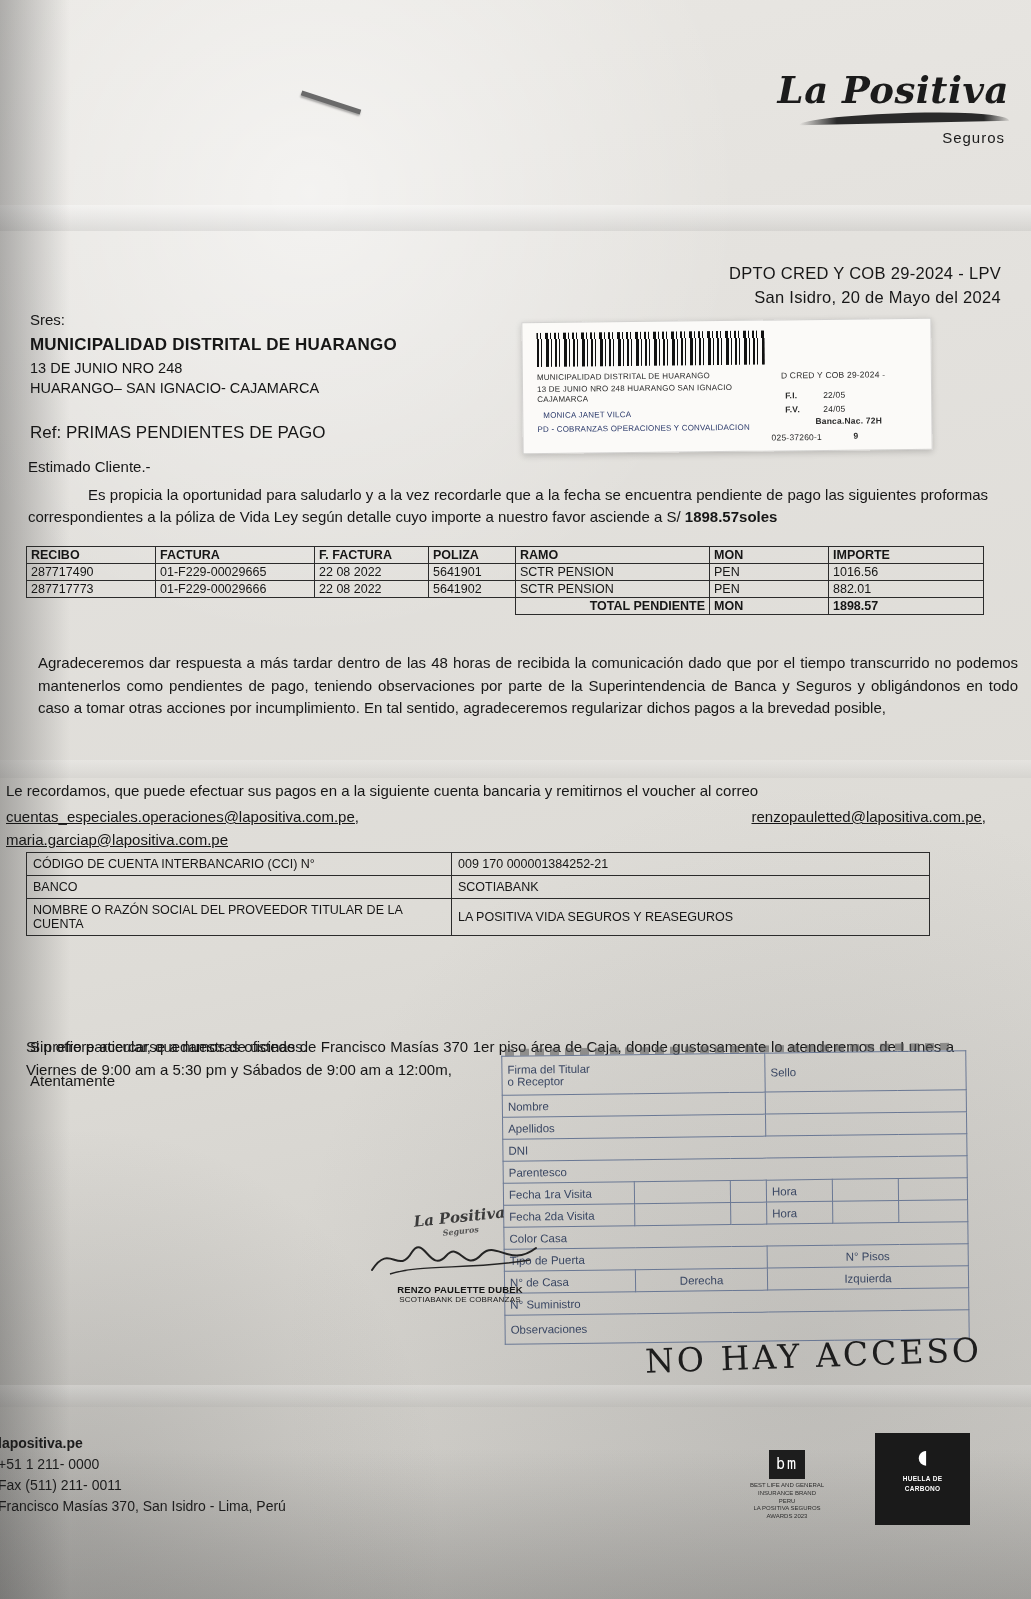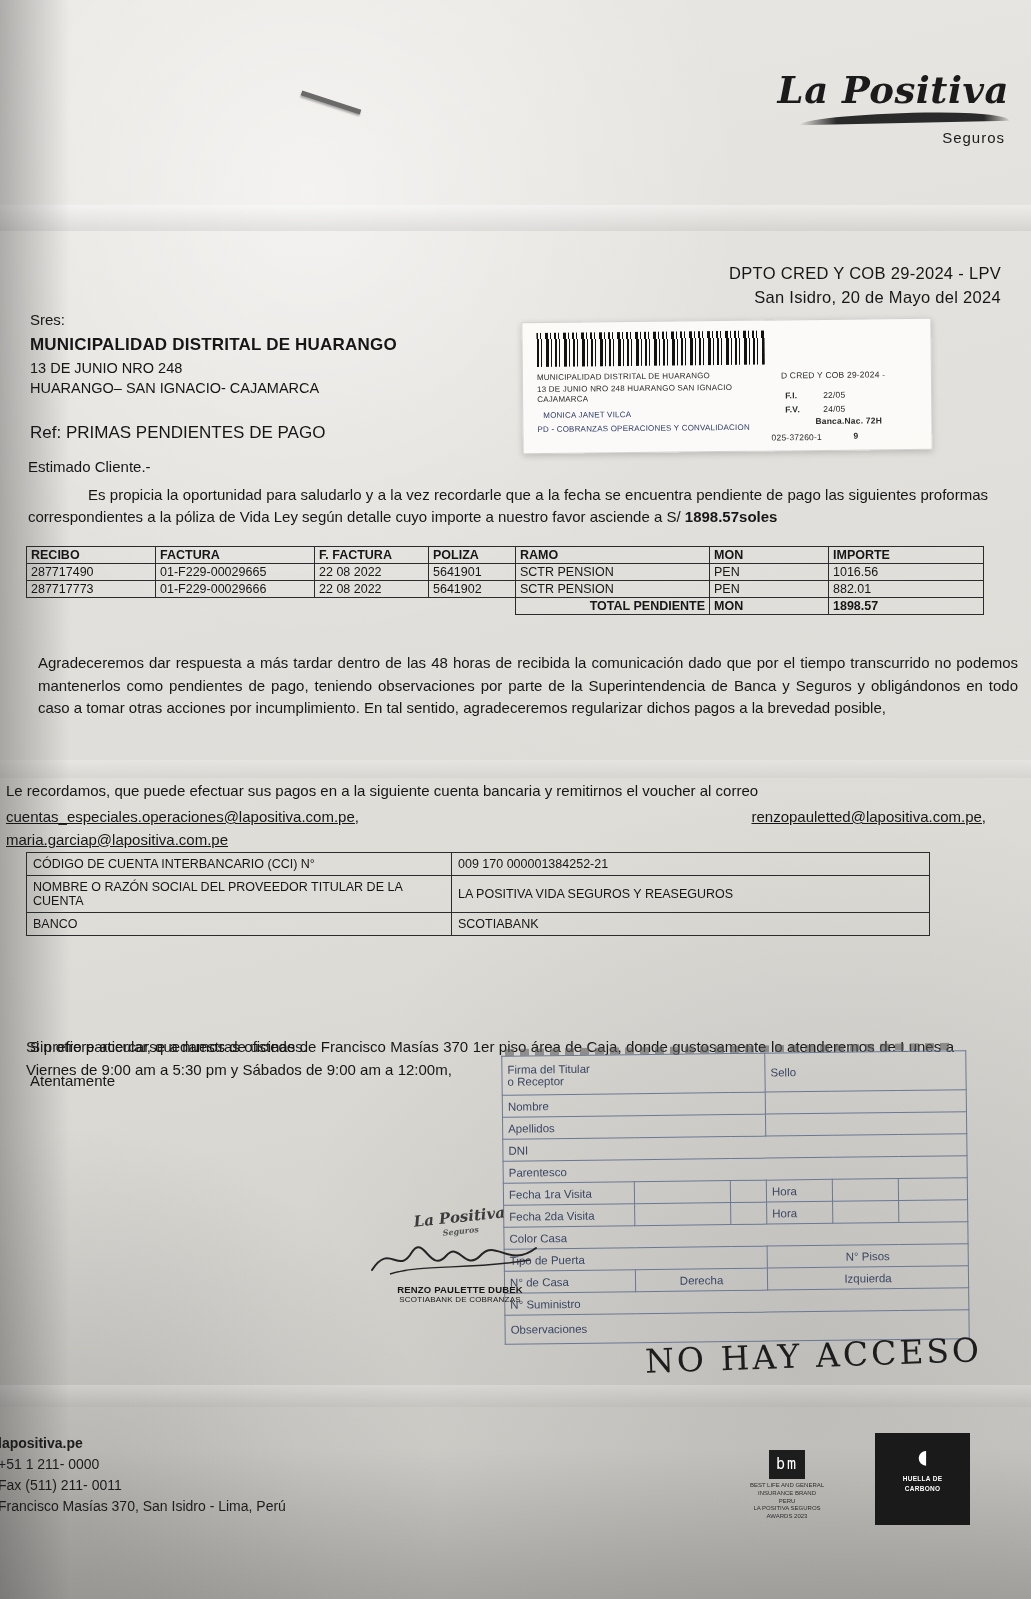--- a/index.html
+++ b/index.html
@@ -476,26 +476,26 @@
     <span class="m3">maria.garciap@lapositiva.com.pe</span>
   </div>
 
   <table class="t2">
     <tbody>
         <tr>
       <td class="lbl">CÓDIGO DE CUENTA INTERBANCARIO (CCI) N°</td>
       <td>009 170 000001384252-21</td>
     </tr>
     <tr>
+      <td class="lbl">BANCO</td>
+      <td>SCOTIABANK</td>
+    </tr>
+    <tr>
       <td class="lbl">NOMBRE O RAZÓN SOCIAL DEL PROVEEDOR TITULAR DE LA CUENTA</td>
       <td>LA POSITIVA VIDA SEGUROS Y REASEGUROS</td>
-    </tr>
-    <tr>
-      <td class="lbl">BANCO</td>
-      <td>SCOTIABANK</td>
     </tr>
   </tbody>
     </table>
 
   <div class="para4">Si prefiere acercarse a nuestras oficinas de Francisco Masías 370 1er piso área de Caja, donde gustosamente lo atenderemos de Lunes a Viernes de 9:00 am a 5:30 pm y Sábados de 9:00 am a 12:00m,</div>
   <div class="closing">Sin otro particular, quedamos de ustedes.</div>
   <div class="atte">Atentamente</div>
 
   <div class="vf-head"></div>
   <div class="visitform">

